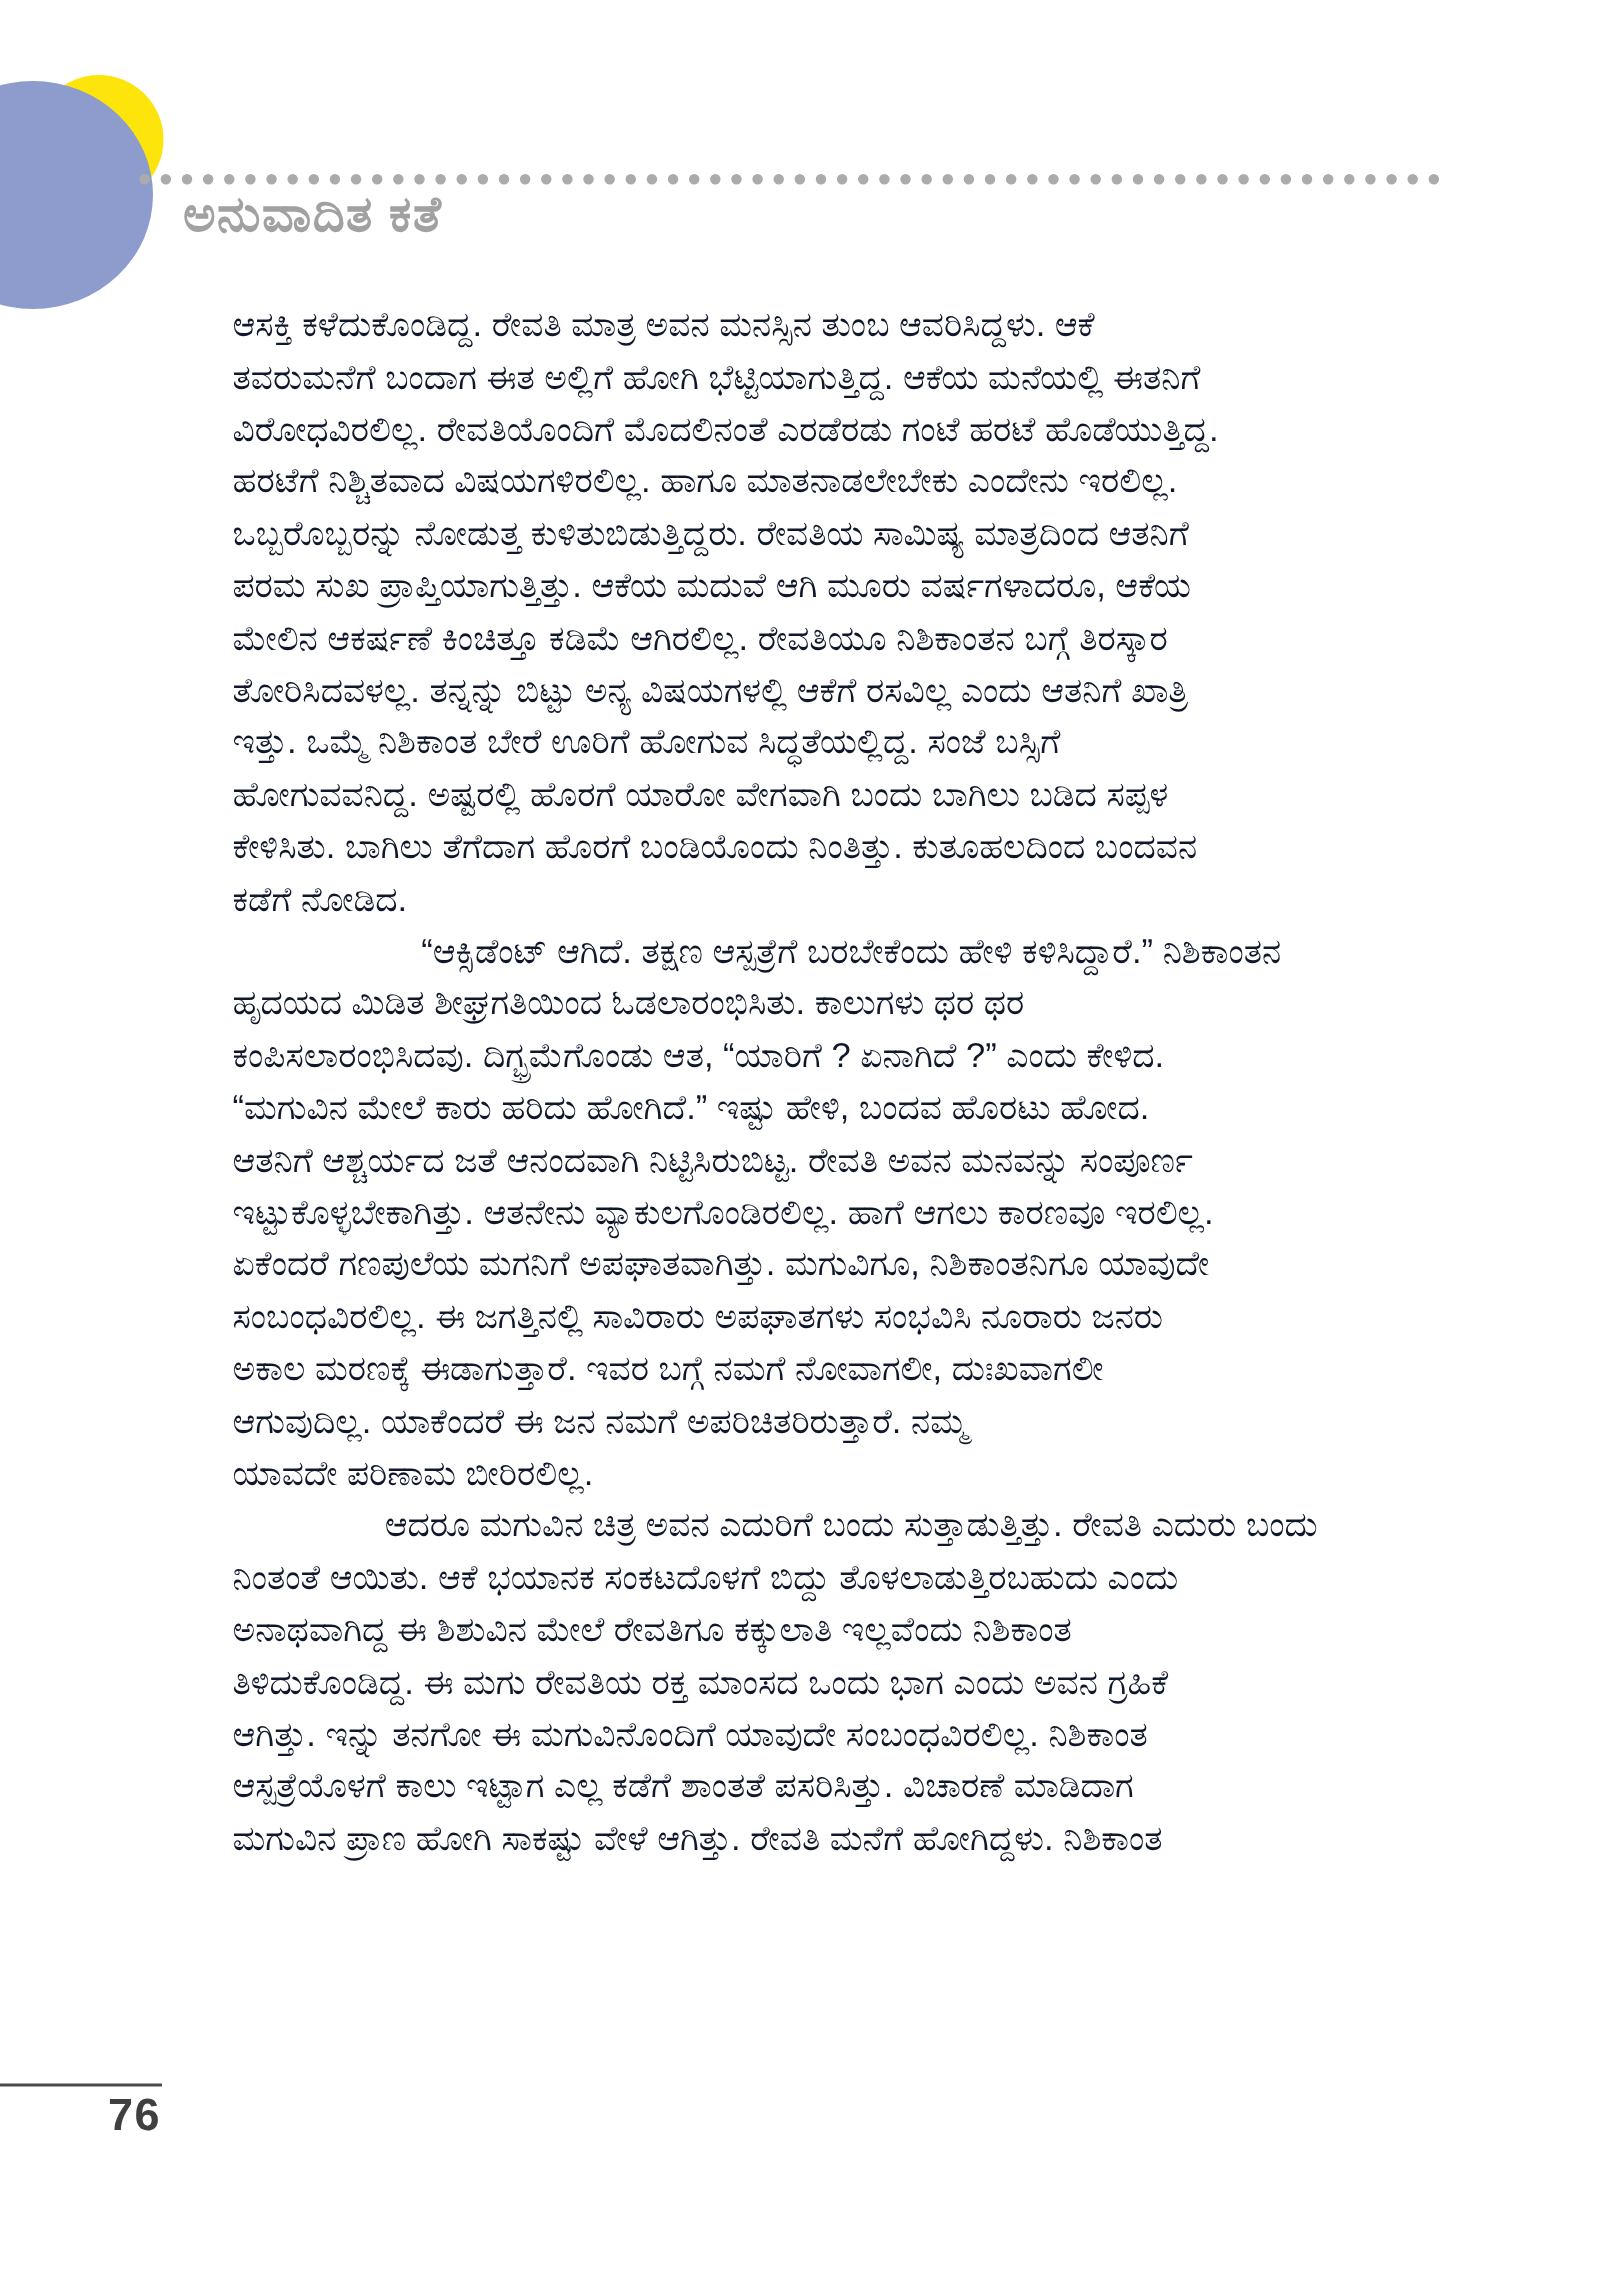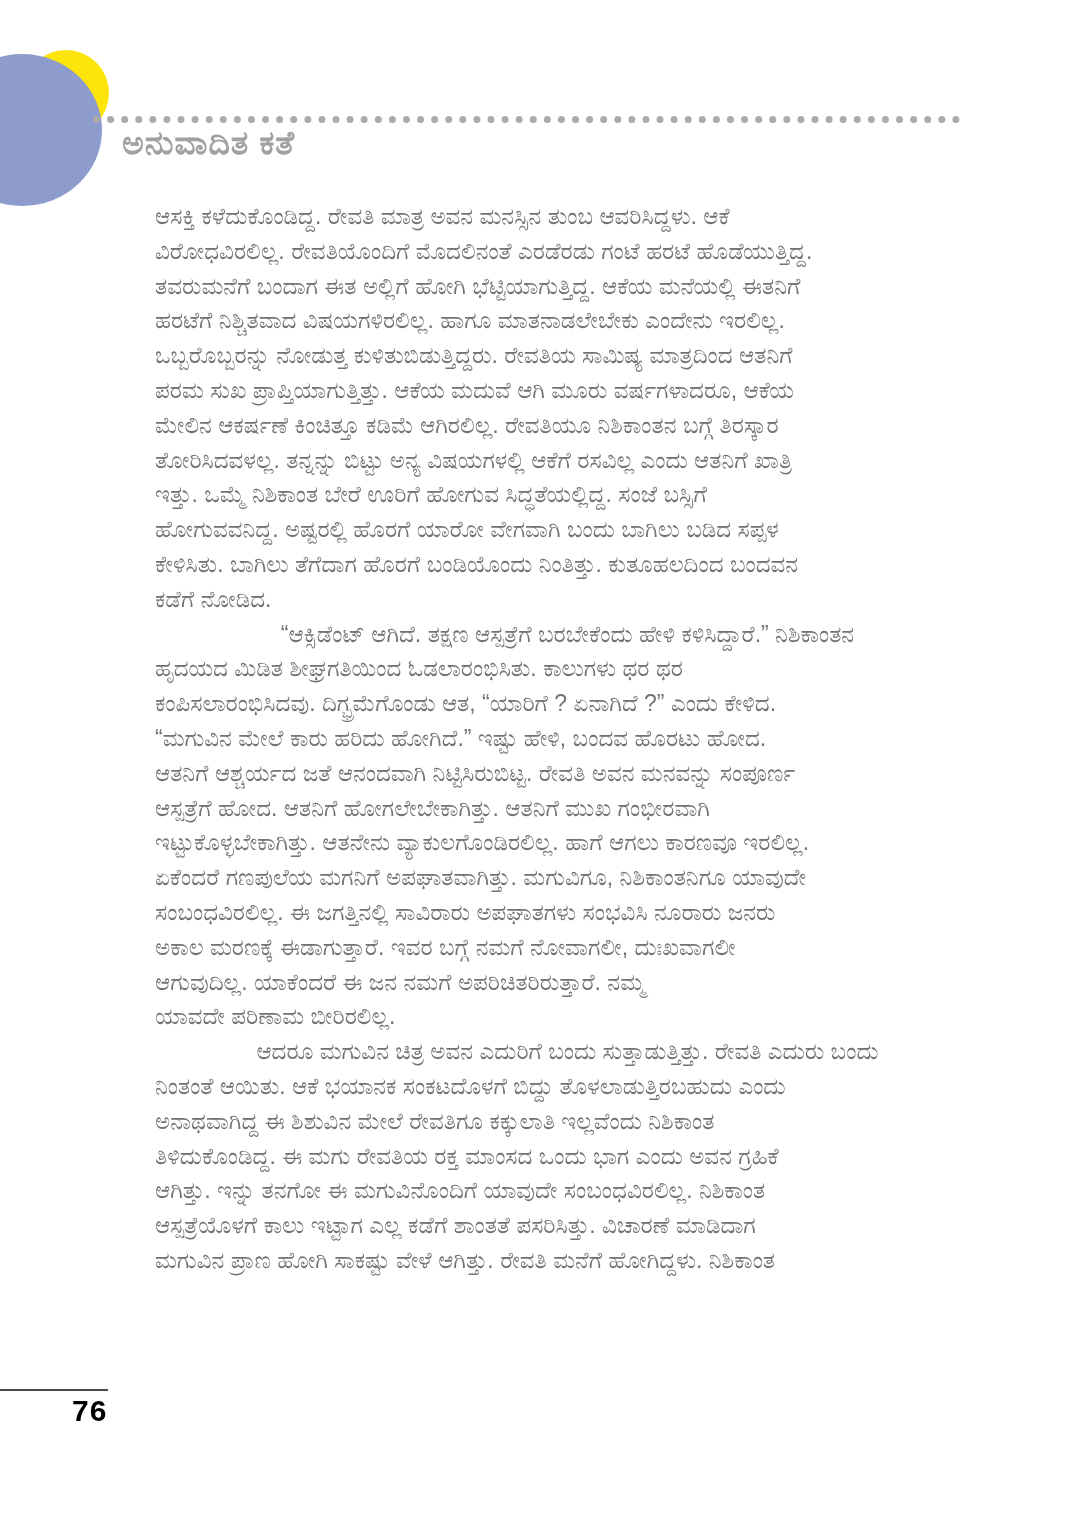--- a/index.html
+++ b/index.html
@@ -83,59 +83,58 @@
     height: 2px;
     background: #4a4a4a;
   }
   .page-number {
     position: absolute;
     left: 72px;
     top: 1394px;
     width: 40px;
     font-size: 30px;
     font-weight: bold;
-    color: #000000;
+    color: #404040;
     text-align: left;
     letter-spacing: 1px;
   }
 </style>
 </head>
 <body>
 
 <div class="page">
 
   <div class="circle circle-yellow" style="background: rgb(253, 229, 12);"></div>
   <div class="circle circle-blue" style="background: rgb(142, 156, 205);"></div>
 
   <div class="dotted-line" style="border-top-color: rgb(171, 171, 171);"></div>
 
   <div class="header-title" style="color: rgb(161, 161, 161);">ಅನುವಾದಿತ ಕತೆ</div>
 
-  <div class="text-block" style="color: #737373;">
+  <div class="text-block" style="color: #0f172a;">
       <div class="para">
         <div class="line">ಆಸಕ್ತಿ ಕಳೆದುಕೊಂಡಿದ್ದ. ರೇವತಿ ಮಾತ್ರ ಅವನ ಮನಸ್ಸಿನ ತುಂಬ ಆವರಿಸಿದ್ದಳು. ಆಕೆ</div>
+        <div class="line">ತವರುಮನೆಗೆ ಬಂದಾಗ ಈತ ಅಲ್ಲಿಗೆ ಹೋಗಿ ಭೆಟ್ಟಿಯಾಗುತ್ತಿದ್ದ. ಆಕೆಯ ಮನೆಯಲ್ಲಿ ಈತನಿಗೆ</div>
         <div class="line">ವಿರೋಧವಿರಲಿಲ್ಲ. ರೇವತಿಯೊಂದಿಗೆ ಮೊದಲಿನಂತೆ ಎರಡೆರಡು ಗಂಟೆ ಹರಟೆ ಹೊಡೆಯುತ್ತಿದ್ದ.</div>
-        <div class="line">ತವರುಮನೆಗೆ ಬಂದಾಗ ಈತ ಅಲ್ಲಿಗೆ ಹೋಗಿ ಭೆಟ್ಟಿಯಾಗುತ್ತಿದ್ದ. ಆಕೆಯ ಮನೆಯಲ್ಲಿ ಈತನಿಗೆ</div>
         <div class="line">ಹರಟೆಗೆ ನಿಶ್ಚಿತವಾದ ವಿಷಯಗಳಿರಲಿಲ್ಲ. ಹಾಗೂ ಮಾತನಾಡಲೇಬೇಕು ಎಂದೇನು ಇರಲಿಲ್ಲ.</div>
         <div class="line">ಒಬ್ಬರೊಬ್ಬರನ್ನು ನೋಡುತ್ತ ಕುಳಿತುಬಿಡುತ್ತಿದ್ದರು. ರೇವತಿಯ ಸಾಮಿಷ್ಯ ಮಾತ್ರದಿಂದ ಆತನಿಗೆ</div>
         <div class="line">ಪರಮ ಸುಖ ಪ್ರಾಪ್ತಿಯಾಗುತ್ತಿತ್ತು. ಆಕೆಯ ಮದುವೆ ಆಗಿ ಮೂರು ವರ್ಷಗಳಾದರೂ, ಆಕೆಯ</div>
         <div class="line">ಮೇಲಿನ ಆಕರ್ಷಣೆ ಕಿಂಚಿತ್ತೂ ಕಡಿಮೆ ಆಗಿರಲಿಲ್ಲ. ರೇವತಿಯೂ ನಿಶಿಕಾಂತನ ಬಗ್ಗೆ ತಿರಸ್ಕಾರ</div>
         <div class="line">ತೋರಿಸಿದವಳಲ್ಲ. ತನ್ನನ್ನು ಬಿಟ್ಟು ಅನ್ಯ ವಿಷಯಗಳಲ್ಲಿ ಆಕೆಗೆ ರಸವಿಲ್ಲ ಎಂದು ಆತನಿಗೆ ಖಾತ್ರಿ</div>
         <div class="line">ಇತ್ತು. ಒಮ್ಮೆ ನಿಶಿಕಾಂತ ಬೇರೆ ಊರಿಗೆ ಹೋಗುವ ಸಿದ್ಧತೆಯಲ್ಲಿದ್ದ. ಸಂಜೆ ಬಸ್ಸಿಗೆ</div>
         <div class="line">ಹೋಗುವವನಿದ್ದ. ಅಷ್ಟರಲ್ಲಿ ಹೊರಗೆ ಯಾರೋ ವೇಗವಾಗಿ ಬಂದು ಬಾಗಿಲು ಬಡಿದ ಸಪ್ಪಳ</div>
         <div class="line">ಕೇಳಿಸಿತು. ಬಾಗಿಲು ತೆಗೆದಾಗ ಹೊರಗೆ ಬಂಡಿಯೊಂದು ನಿಂತಿತ್ತು. ಕುತೂಹಲದಿಂದ ಬಂದವನ</div>
         <div class="line">ಕಡೆಗೆ ನೋಡಿದ.</div>
       </div>
       <div class="para indent">
         <div class="line">“ಆಕ್ಸಿಡೆಂಟ್ ಆಗಿದೆ. ತಕ್ಷಣ ಆಸ್ಪತ್ರೆಗೆ ಬರಬೇಕೆಂದು ಹೇಳಿ ಕಳಿಸಿದ್ದಾರೆ.” ನಿಶಿಕಾಂತನ</div>
         <div class="line">ಹೃದಯದ ಮಿಡಿತ ಶೀಘ್ರಗತಿಯಿಂದ ಓಡಲಾರಂಭಿಸಿತು. ಕಾಲುಗಳು ಥರ ಥರ</div>
         <div class="line">ಕಂಪಿಸಲಾರಂಭಿಸಿದವು. ದಿಗ್ಭ್ರಮೆಗೊಂಡು ಆತ, “ಯಾರಿಗೆ ? ಏನಾಗಿದೆ ?” ಎಂದು ಕೇಳಿದ.</div>
         <div class="line">“ಮಗುವಿನ ಮೇಲೆ ಕಾರು ಹರಿದು ಹೋಗಿದೆ.” ಇಷ್ಟು ಹೇಳಿ, ಬಂದವ ಹೊರಟು ಹೋದ.</div>
         <div class="line">ಆತನಿಗೆ ಆಶ್ಚರ್ಯದ ಜತೆ ಆನಂದವಾಗಿ ನಿಟ್ಟಿಸಿರುಬಿಟ್ಟ. ರೇವತಿ ಅವನ ಮನವನ್ನು ಸಂಪೂರ್ಣ</div>
-        <div class="line">ಆಸ್ಪತ್ರೆಗೆ ಹೋದ. ಆತನಿಗೆ ಹೋಗಲೇಬೇಕಾಗಿತ್ತು. ಆತನಿಗೆ ಮುಖ ಗಂಭೀರವಾಗಿ</div>
         <div class="line">ಇಟ್ಟುಕೊಳ್ಳಬೇಕಾಗಿತ್ತು. ಆತನೇನು ವ್ಯಾಕುಲಗೊಂಡಿರಲಿಲ್ಲ. ಹಾಗೆ ಆಗಲು ಕಾರಣವೂ ಇರಲಿಲ್ಲ.</div>
         <div class="line">ಏಕೆಂದರೆ ಗಣಪುಲೆಯ ಮಗನಿಗೆ ಅಪಘಾತವಾಗಿತ್ತು. ಮಗುವಿಗೂ, ನಿಶಿಕಾಂತನಿಗೂ ಯಾವುದೇ</div>
         <div class="line">ಸಂಬಂಧವಿರಲಿಲ್ಲ. ಈ ಜಗತ್ತಿನಲ್ಲಿ ಸಾವಿರಾರು ಅಪಘಾತಗಳು ಸಂಭವಿಸಿ ನೂರಾರು ಜನರು</div>
         <div class="line">ಅಕಾಲ ಮರಣಕ್ಕೆ ಈಡಾಗುತ್ತಾರೆ. ಇವರ ಬಗ್ಗೆ ನಮಗೆ ನೋವಾಗಲೀ, ದುಃಖವಾಗಲೀ</div>
         <div class="line">ಆಗುವುದಿಲ್ಲ. ಯಾಕೆಂದರೆ ಈ ಜನ ನಮಗೆ ಅಪರಿಚಿತರಿರುತ್ತಾರೆ. ನಮ್ಮ</div>
         <div class="line">ಯಾವದೇ ಪರಿಣಾಮ ಬೀರಿರಲಿಲ್ಲ.</div>
       </div>
       <div class="para indent">
         <div class="line">ಆದರೂ ಮಗುವಿನ ಚಿತ್ರ ಅವನ ಎದುರಿಗೆ ಬಂದು ಸುತ್ತಾಡುತ್ತಿತ್ತು. ರೇವತಿ ಎದುರು ಬಂದು</div>
         <div class="line">ನಿಂತಂತೆ ಆಯಿತು. ಆಕೆ ಭಯಾನಕ ಸಂಕಟದೊಳಗೆ ಬಿದ್ದು ತೊಳಲಾಡುತ್ತಿರಬಹುದು ಎಂದು</div>

